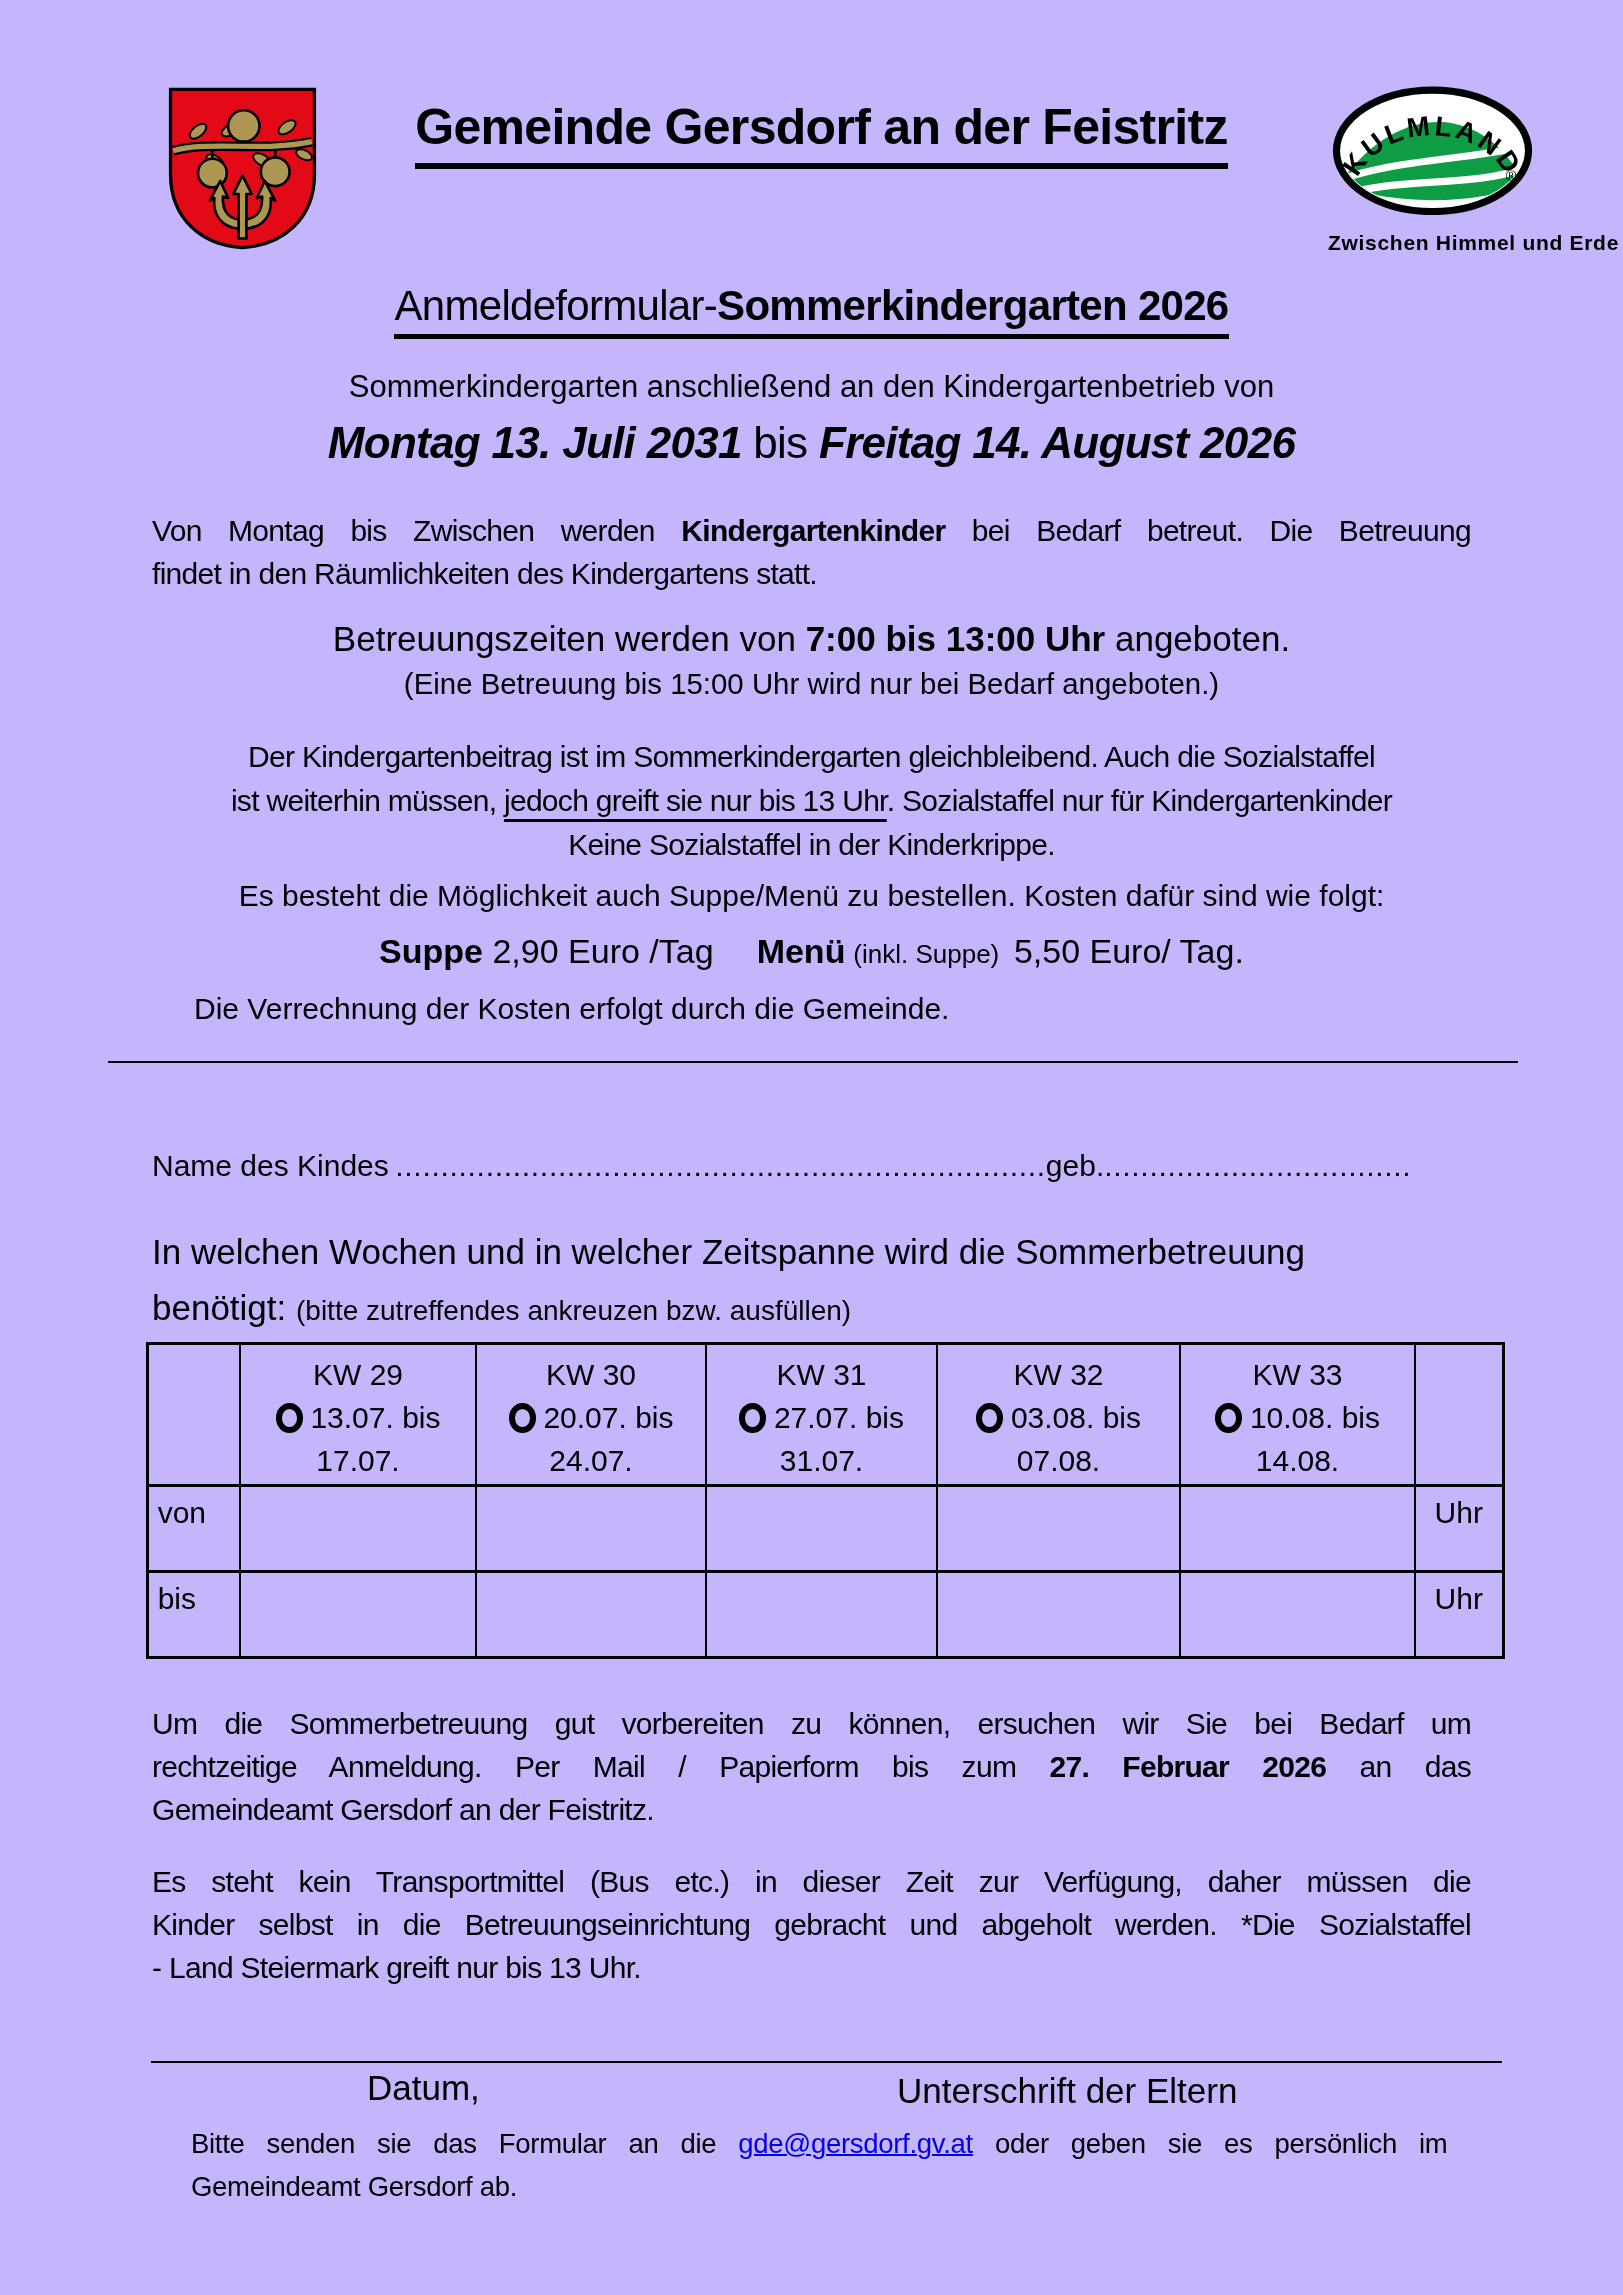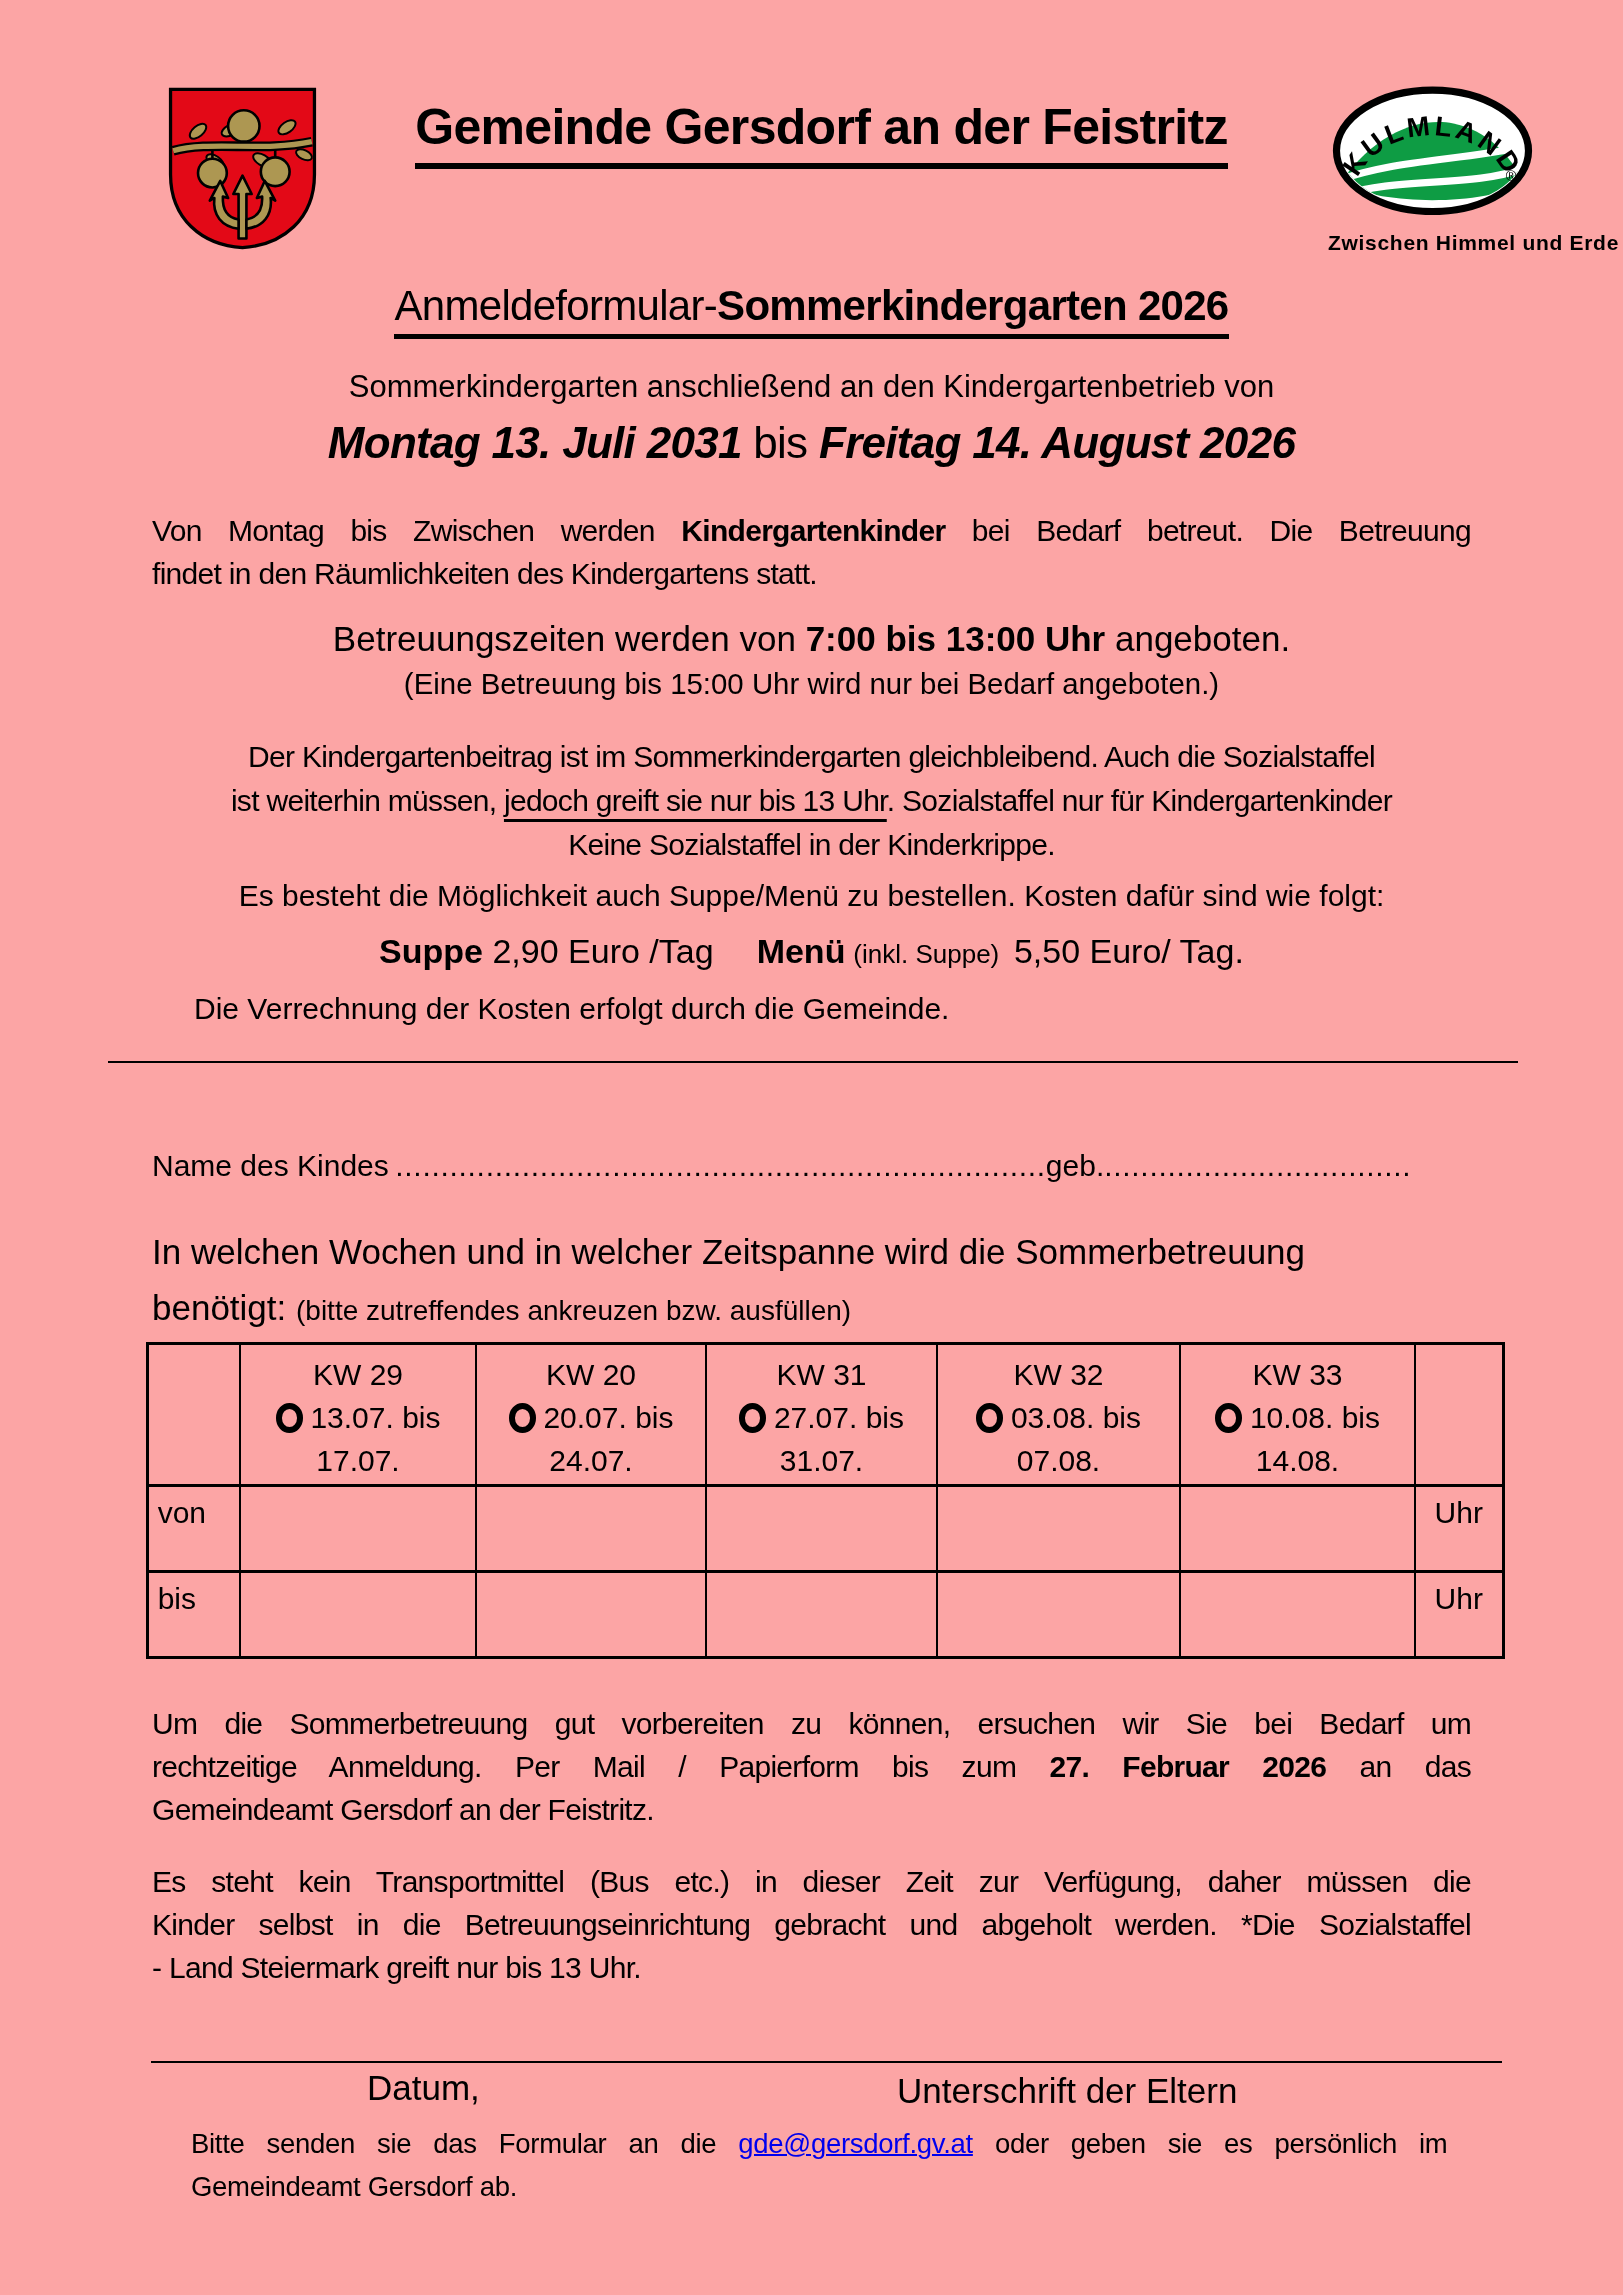--- a/index.html
+++ b/index.html
@@ -1,19 +1,19 @@
 <!DOCTYPE html>
 <html style="font-size:10.5px"><head>
 <meta charset="utf-8">
 <style>
   html,body{margin:0;padding:0;background:#888;}
   .page{
     position:relative;
     width:1623px;height:2295px;
-    background:#fca5a5;
+    background:#c4b5fd;
     font-family:"Liberation Sans", sans-serif;
     color:#000;
     overflow:hidden;
   }
   
   .header{position:relative;height:268px;}
   .coat{position:absolute;left:164px;top:84px;width:157px;height:169px;}
   .kulm{position:absolute;left:1328px;top:84px;width:209px;text-align:center;}
   .kulm-tag{margin-top:14px;font-size:21px;font-weight:bold;letter-spacing:0.7px;white-space:nowrap;}
   .hdr-center{position:absolute;left:321px;right:301px;top:98px;text-align:center;}
@@ -197,21 +197,21 @@
       </colgroup>
       <tbody>
           <tr class="hd">
         <td></td>
         <td>
           <div>KW 29</div>
           <div class="kw-dates"><span class="radio-circle"></span><span>13.07. bis</span></div>
           <div>17.07.</div>
         </td>
         <td>
-          <div>KW 20</div>
+          <div>KW 30</div>
           <div class="kw-dates"><span class="radio-circle"></span><span>20.07. bis</span></div>
           <div>24.07.</div>
         </td>
         <td>
           <div>KW 31</div>
           <div class="kw-dates"><span class="radio-circle"></span><span>27.07. bis</span></div>
           <div>31.07.</div>
         </td>
         <td>
           <div>KW 32</div>

